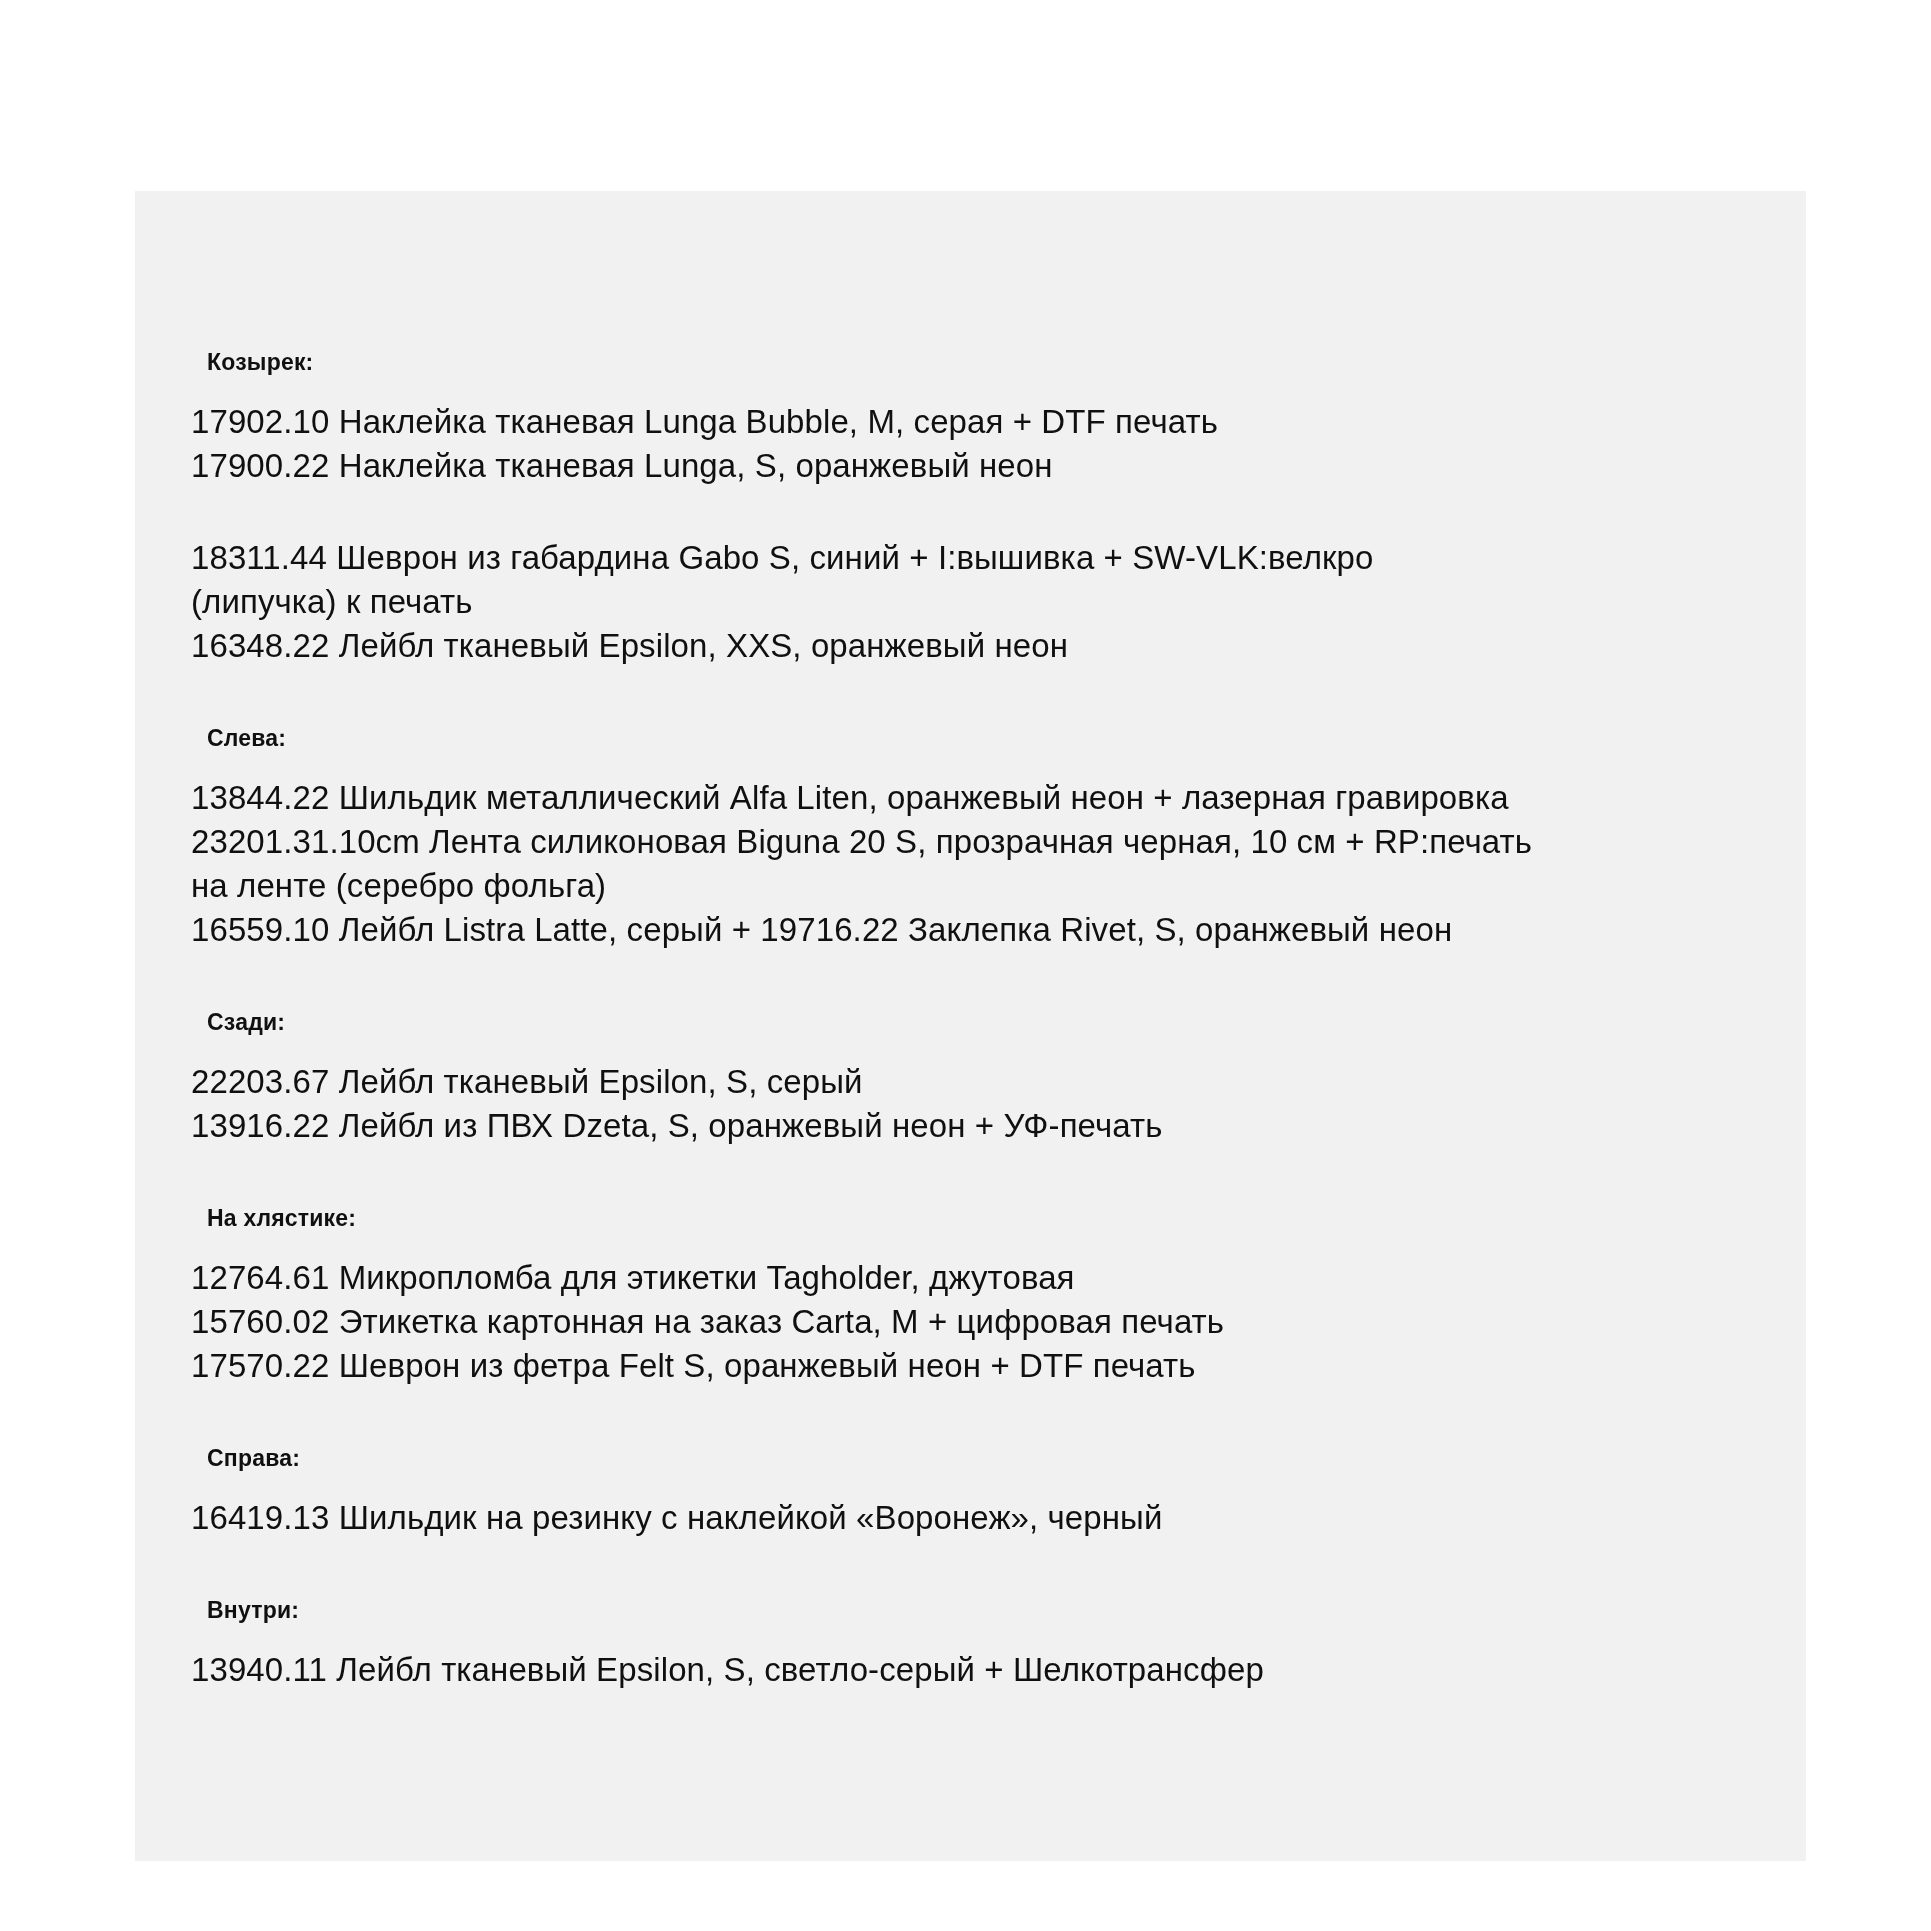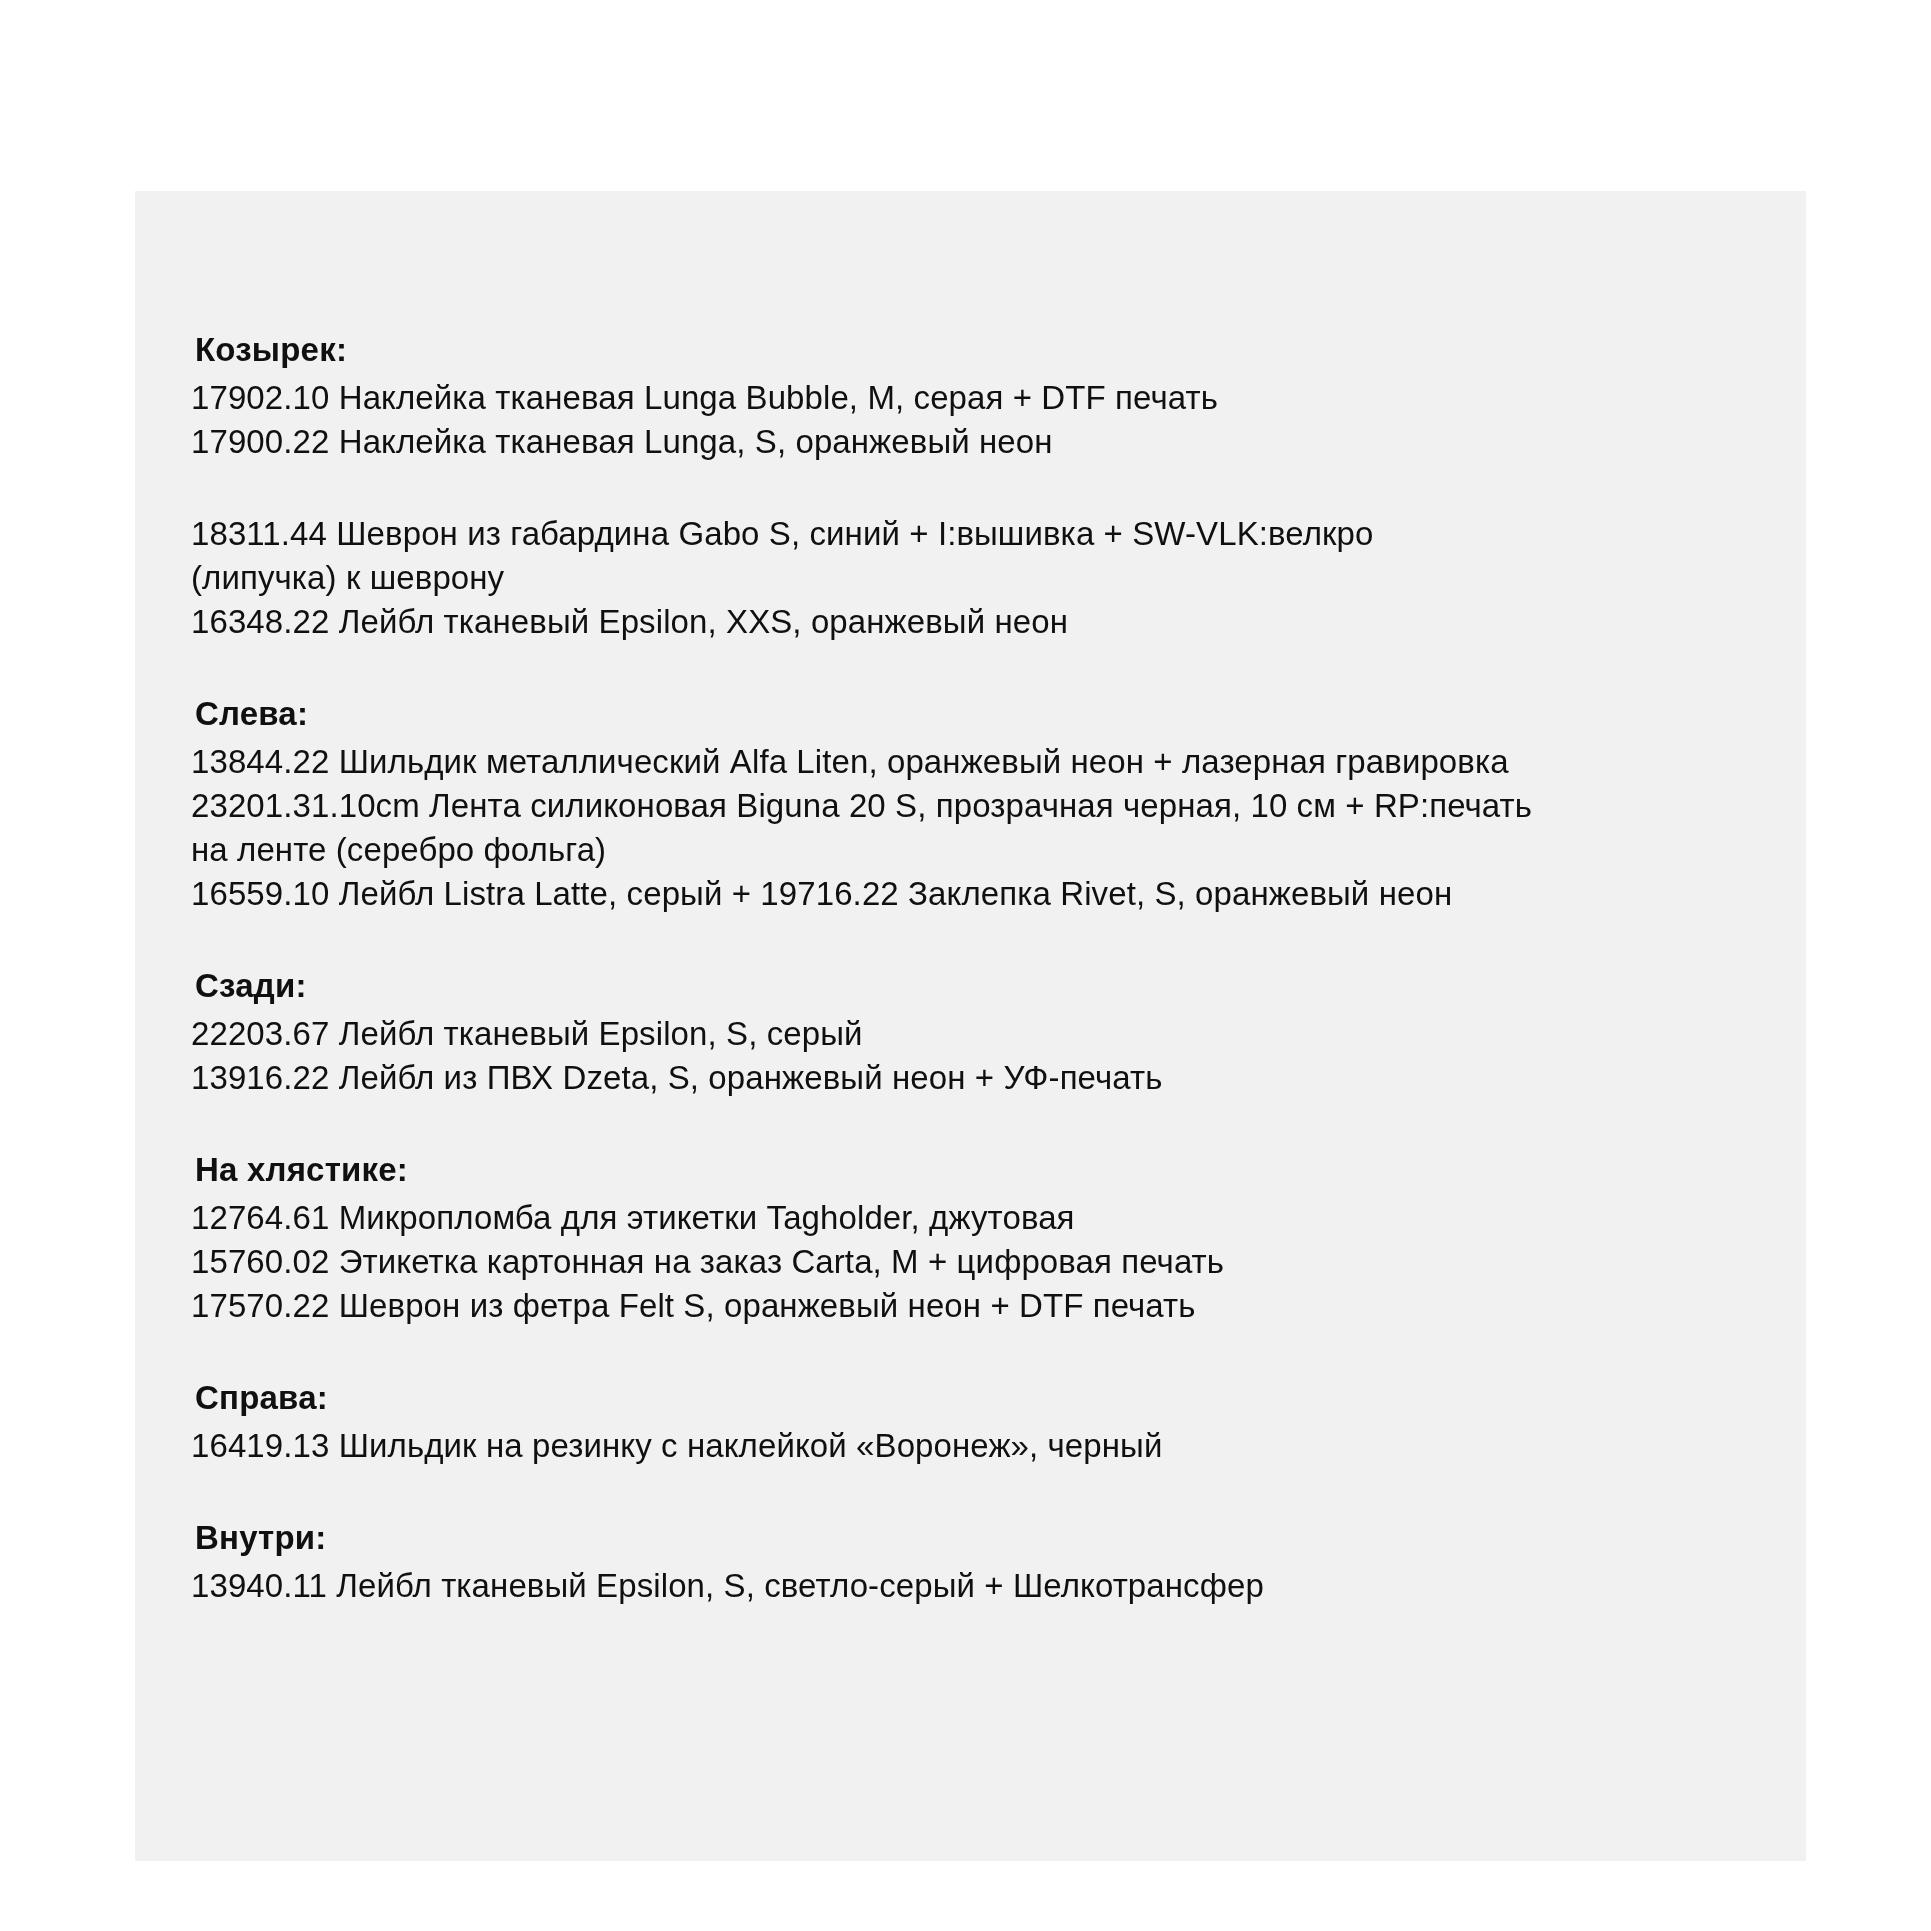--- a/index.html
+++ b/index.html
@@ -31,22 +31,22 @@
     top: 133px;
     right: 53px;
     color: #101010;
     font-size: 33px;
     line-height: 44px;
   }
   .sec {
     margin: 0 0 48px 0;
   }
   .hdr {
-    margin: 4px;
-    font-size: 33px;
+    margin: 16px;
+    font-size: 23px;
     line-height: 44px;
     font-weight: bold;
     letter-spacing: 0.2px;
   }
   .line {
     white-space: nowrap;
     font-weight: normal;
     letter-spacing: 0.1px;
   }
   .stray-mark {
@@ -70,21 +70,21 @@
     <div class="content">
 
       <div class="sec">
         <h2 class="hdr">Козырек:</h2>
         <div class="line">17902.10 Наклейка тканевая Lunga Bubble, M, серая + DTF печать</div>
         <div class="line">17900.22 Наклейка тканевая Lunga, S, оранжевый неон</div>
       </div>
 
       <div class="sec">
         <div class="line">18311.44 Шеврон из габардина Gabo S, синий + I:вышивка + SW-VLK:велкро</div>
-        <div class="line">(липучка) к шеврону</div>
+        <div class="line">(липучка) к печать</div>
         <div class="line">16348.22 Лейбл тканевый Epsilon, XXS, оранжевый неон</div>
       </div>
 
       <div class="sec">
         <h2 class="hdr">Слева:</h2>
         <div class="line">13844.22 Шильдик металлический Alfa Liten, оранжевый неон + лазерная гравировка</div>
         <div class="line">23201.31.10cm Лента силиконовая Biguna 20 S, прозрачная черная, 10 см + RP:печать</div>
         <div class="line">на ленте (серебро фольга)</div>
         <div class="line">16559.10 Лейбл Listra Latte, серый + 19716.22 Заклепка Rivet, S, оранжевый неон</div>
       </div>

